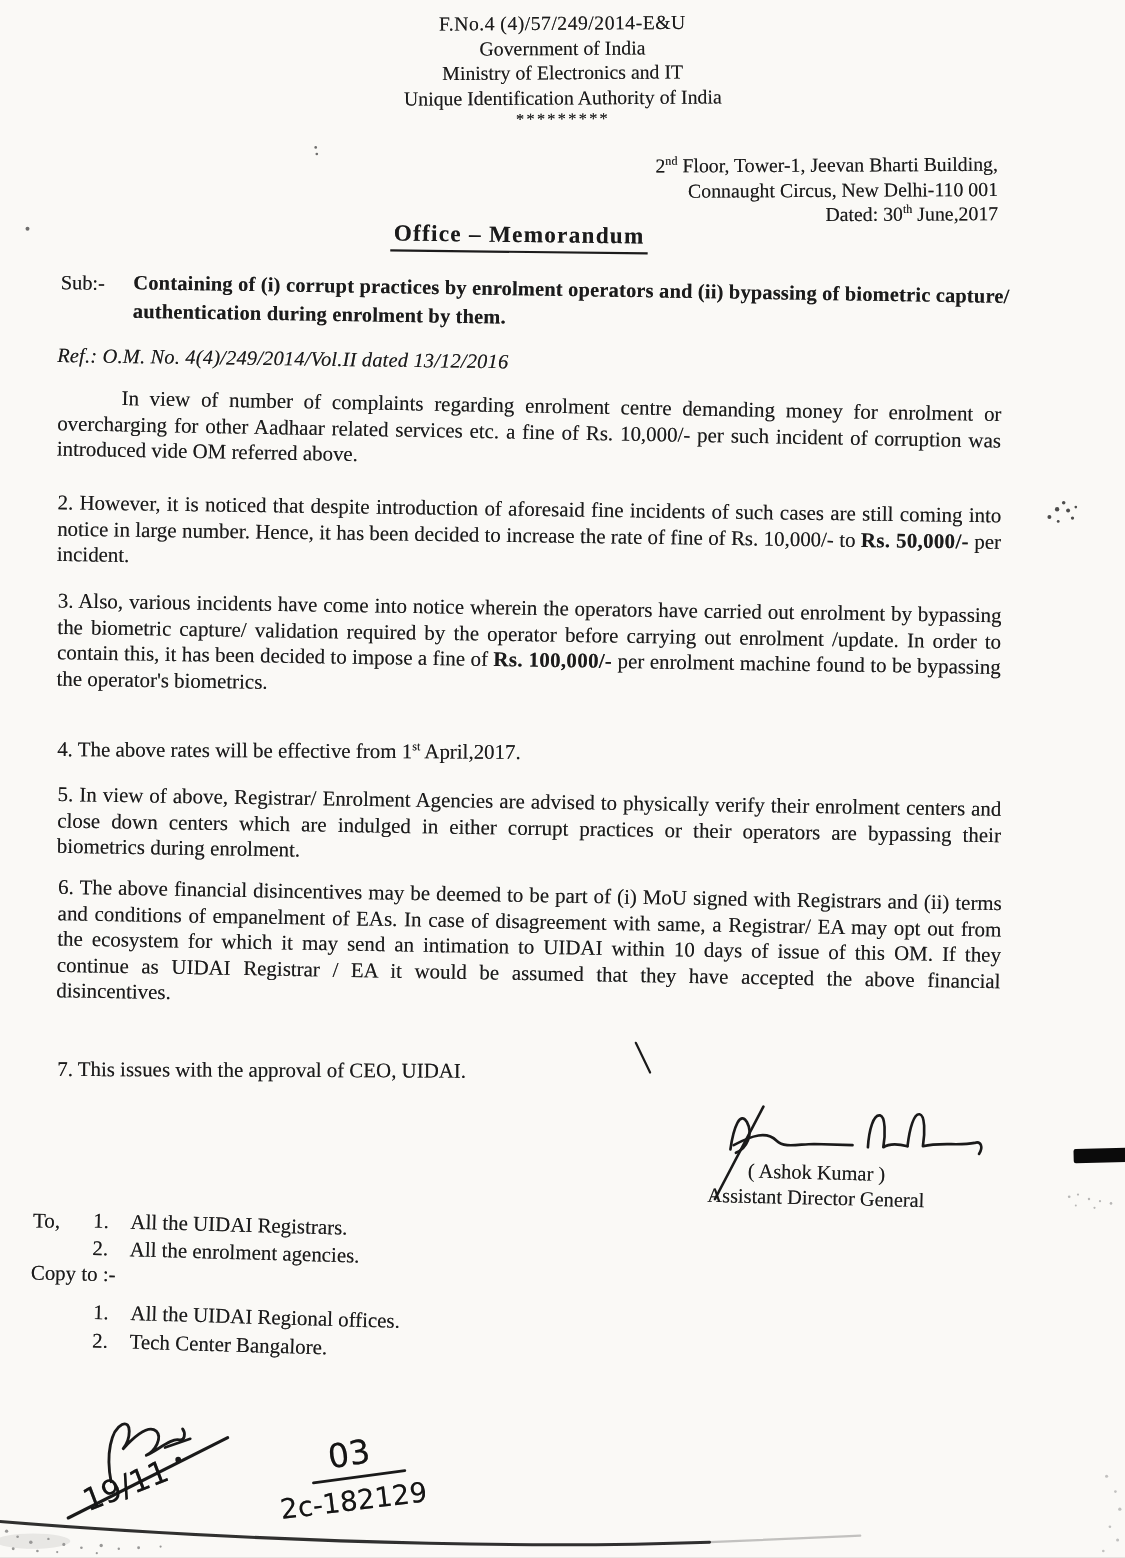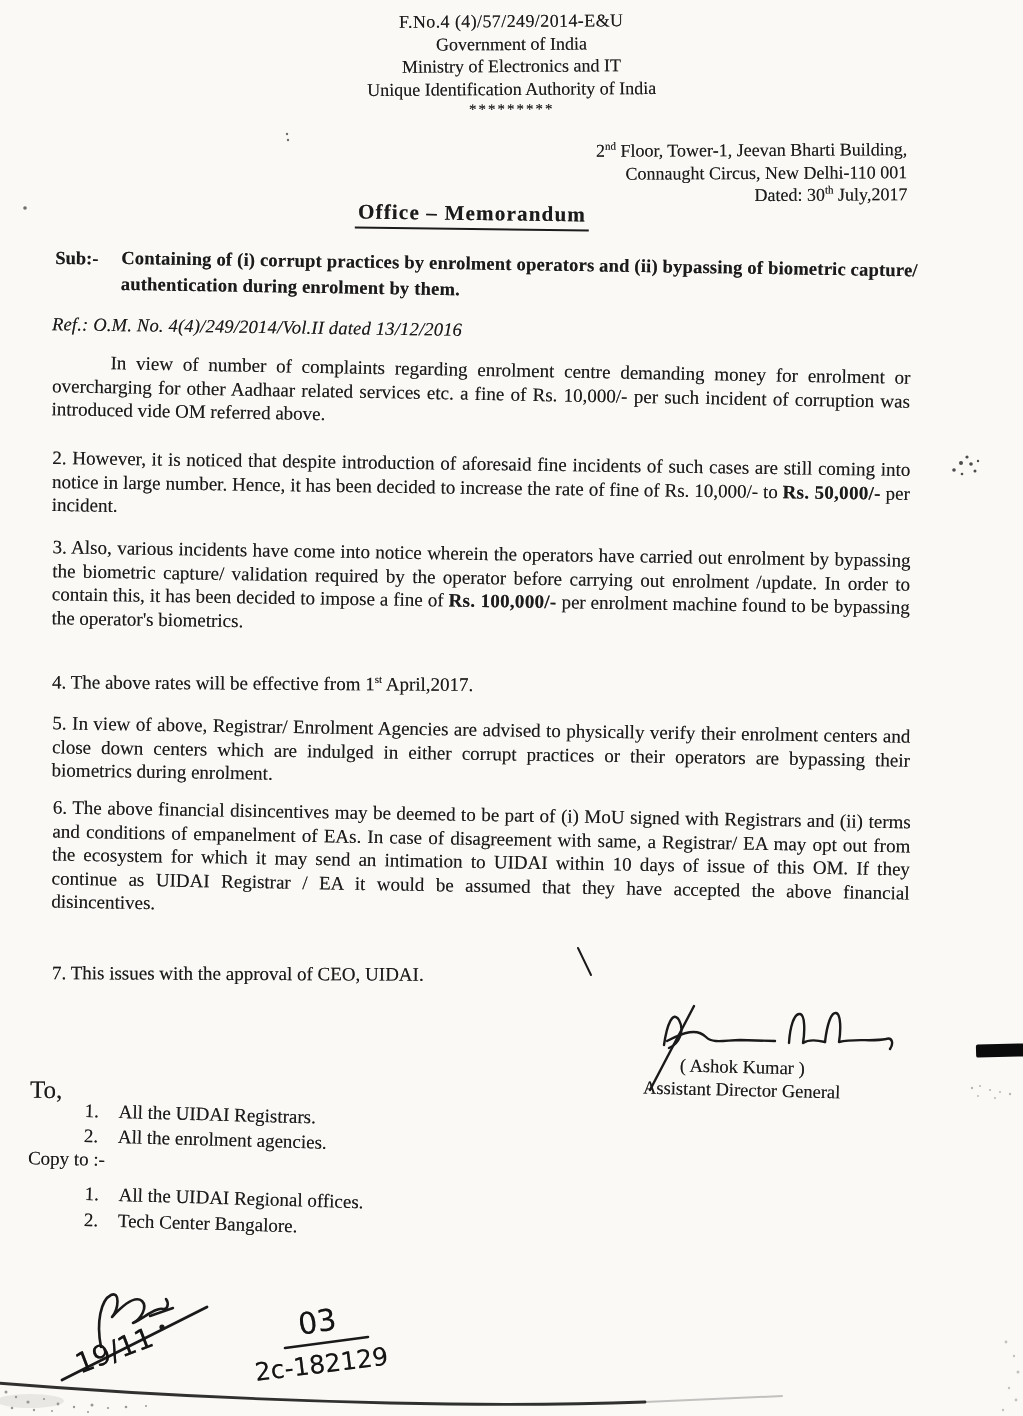--- a/index.html
+++ b/index.html
@@ -23,37 +23,37 @@
   sup{font-size:11px;line-height:0;}
   
   .memo-title{
     top:201px;left:472px;transform:translateX(-50%) rotate(.7deg);
     font-size:21px;font-weight:bold;letter-spacing:1.2px;
     border-bottom:2.5px solid #1c1c1c;padding:0 3px 2px;
     white-space:nowrap;
   }
   
   .subject{top:251px;left:55px;width:840px;font-size:18.5px;line-height:26px;transform:rotate(.9deg);padding-left:66px;}
-  .subject .sub-label{position:absolute;left:0;top:1px;font-weight:bold;}
+  .subject .sub-label{position:absolute;left:0;top:1px;font-weight:normal;}
   .subject .sub-text{font-weight:bold;letter-spacing:.2px;}
   .ref{top:317px;left:52px;font-size:18.5px;font-style:italic;transform:rotate(.8deg);letter-spacing:.2px;}
   
   .para{left:52px;width:858px;font-size:19px;line-height:23.6px;text-align:justify;margin:0;}
   .p1{top:358px;transform:rotate(1.05deg);text-indent:58px;}
   .p2{top:452px;transform:rotate(.8deg);}
   .p3{top:542px;transform:rotate(.9deg);}
   .p4{top:673px;transform:rotate(.35deg);}
   .p5{top:718px;transform:rotate(.9deg);}
   .p6{top:803px;transform:rotate(1deg);}
   .p7{top:963px;transform:rotate(.25deg);}
   .para strong{letter-spacing:.3px;}
   
   .signatory{top:1056px;left:592px;width:300px;text-align:center;font-size:18.5px;line-height:23px;transform:rotate(1.4deg);}
   
-  .to-label{top:1076px;left:30px;font-size:25px;transform:rotate(.5deg);}
+  .to-label{top:1100px;left:30px;font-size:19px;transform:rotate(.5deg);}
   .to-list{top:1098px;left:85px;font-size:19px;line-height:25px;transform:rotate(1.6deg);transform-origin:left top;}
   .copy-label{top:1148px;left:28px;font-size:19px;transform:rotate(1.2deg);}
   .copy-list{top:1181px;left:85px;font-size:19px;line-height:26px;transform:rotate(1.7deg);transform-origin:left top;}
   .num{display:inline-block;width:34px;}
   
   .overlay{position:absolute;top:0;left:0;z-index:5;pointer-events:none;}
   .overlay path{fill:none;stroke:#1a1a1a;stroke-linecap:round;stroke-linejoin:round;}
   .hand-text{font-family:"DejaVu Sans", sans-serif;fill:#151515;}
 </style>
 </head>
@@ -65,21 +65,21 @@
     <div class="fileno">F.No.4 (4)/57/249/2014-E&amp;U</div>
     <div>Government of India</div>
     <div>Ministry of Electronics and IT</div>
     <div>Unique Identification Authority of India</div>
     <div class="stars">*********</div>
   </div>
 
   <div class="abs address">
     <div><span>2</span><sup>nd</sup><span> Floor, Tower-1, Jeevan Bharti Building,</span></div>
     <div>Connaught Circus, New Delhi-110 001</div>
-    <div><span>Dated: 30</span><sup>th</sup><span> July,2017</span></div>
+    <div><span>Dated: 30</span><sup>th</sup><span> June,2017</span></div>
   </div>
 
   <div class="abs memo-title">Office – Memorandum</div>
 
   <div class="abs subject">
     <span class="sub-label">Sub:-</span>
     <span class="sub-text">Containing of (i) corrupt practices by enrolment operators and (ii) bypassing of biometric capture/ authentication during enrolment by them.</span>
   </div>
 
   <div class="abs ref">Ref.: O.M. No. 4(4)/249/2014/Vol.II dated 13/12/2016</div>

